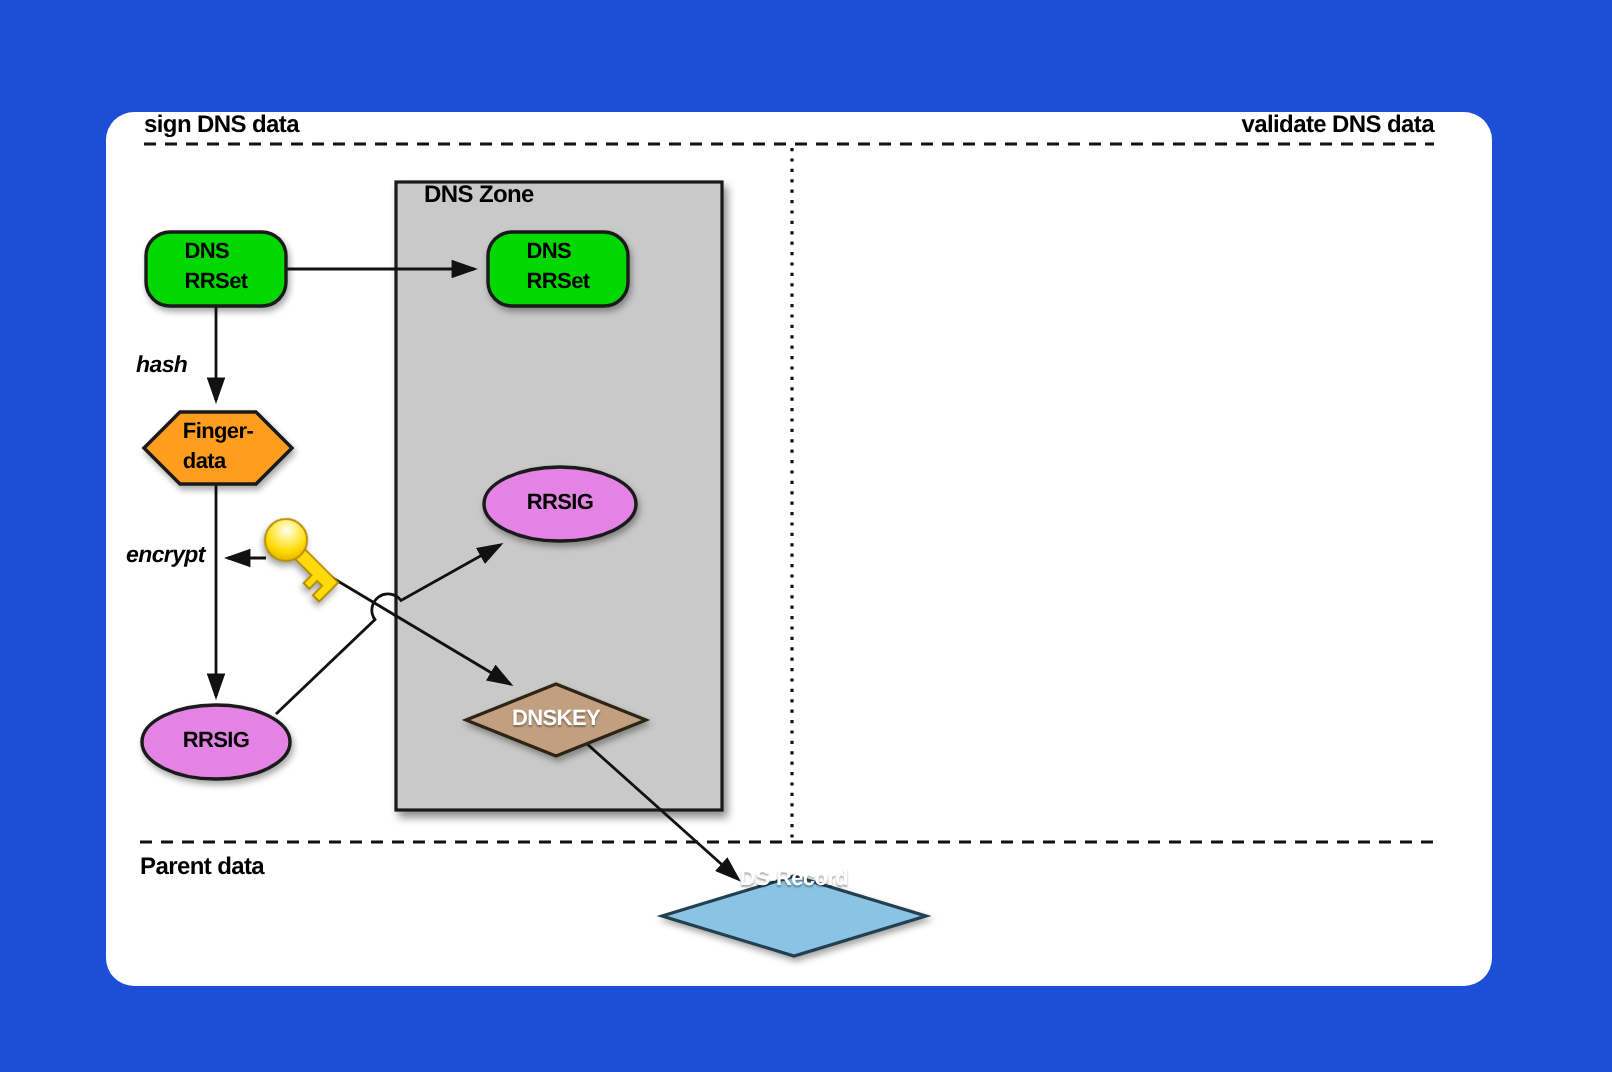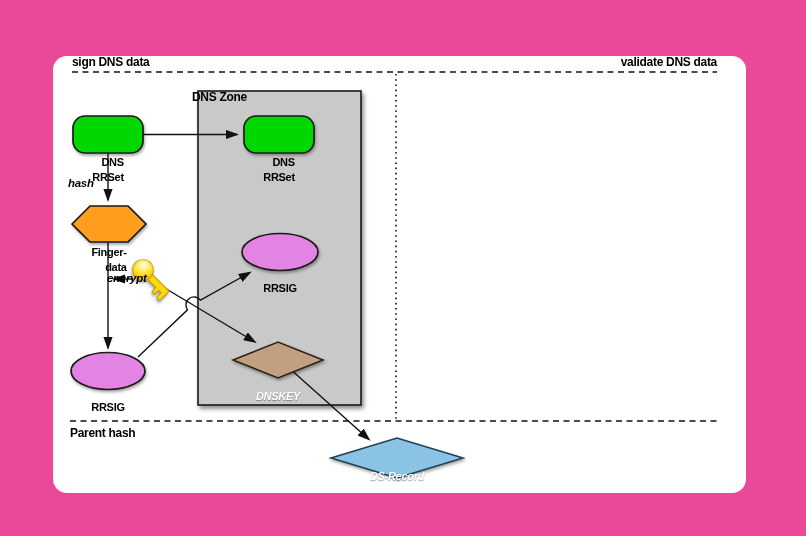--- a/index.html
+++ b/index.html
@@ -5,21 +5,21 @@
   html, body {
     margin: 0;
     padding: 0;
     background: #000;
     font-family: "Liberation Sans", sans-serif;
   }
   .stage {
     position: relative;
     width: 806px;
     height: 536px;
-    background: #ec4899;
+    background: #1d4ed8;
     overflow: hidden;
   }
   .panel {
     position: absolute;
     left: 53px;
     top: 56px;
     width: 693px;
     height: 437px;
     background: #ffffff;
     border-radius: 14px;
@@ -41,28 +41,26 @@
     line-height: 14px;
   }
   .edge-label {
     font-size: 11.5px;
     line-height: 13px;
     font-style: italic;
   }
   .node-label {
     font-size: 11px;
     line-height: 15px;
-    text-align: right;
+    text-align: left;
     transform: translate(-50%, -50%);
-    margin-top: 36px;
   }
   .white-text {
     color: #fff;
     text-shadow: 0 1px 1px rgba(0,0,0,0.35);
-    font-style: italic;
   }
   .right-anchored {
     margin-left: 32px;
   }
   .shape-shadow { filter: drop-shadow(1px 2px 1.5px rgba(0,0,0,0.35)); }
   .zone-shadow  { filter: drop-shadow(2px 3px 2px  rgba(0,0,0,0.45)); }
 </style>
 </head>
 <body>
 
@@ -106,25 +104,25 @@
     <polygon class="shape-shadow" points="331,458 397,438 463,458 397,478" stroke="#22404f" stroke-width="1.6" fill="#8ac3e3"></polygon>
 
     <g transform="translate(143,270) rotate(45)" class="shape-shadow">
       <path d="M8,-3.4 L33.5,-3.4 L33.5,10 L29,10 L29,3.4 L25.5,3.4 L25.5,9 L21.5,9 L21.5,3.4 L8,3.4 Z" fill="#ffd90a" stroke="#b48b00" stroke-width="0.9"></path>
       <circle cx="0" cy="0" r="10.5" fill="url(#keygrad)" stroke="#b48b00" stroke-width="0.9"></circle>
     </g>
   </svg>
 
   <div class="lbl region-label" style="left:72px; top:55px;">sign DNS data</div>
   <div class="lbl region-label right-anchored" style="right:89px; top:55px;">validate DNS data</div>
-  <div class="lbl region-label" style="left:192px; top:90px;">DNS Zone</div>
-  <div class="lbl region-label" style="left:70px; top:426px;">Parent hash</div>
+  <div class="lbl region-label" style="left:212px; top:90px;">DNS Zone</div>
+  <div class="lbl region-label" style="left:70px; top:426px;">Parent data</div>
 
   <div class="lbl edge-label" style="left:68px; top:177px;">hash</div>
-  <div class="lbl edge-label" style="left:63px; top:272px;margin-left:44px;">encrypt</div>
+  <div class="lbl edge-label" style="left:63px; top:272px;">encrypt</div>
 
   <div class="lbl node-label" style="left:108px; top:134px;">DNS
 RRSet</div>
   <div class="lbl node-label" style="left:279px; top:134px;">DNS
 RRSet</div>
   <div class="lbl node-label" style="left:109px; top:224px;">Finger-
 data</div>
   <div class="lbl node-label" style="left:280px; top:252px;">RRSIG</div>
   <div class="lbl node-label" style="left:108px; top:371px;">RRSIG</div>
   <div class="lbl node-label white-text" style="left:278px; top:360px;">DNSKEY</div>

